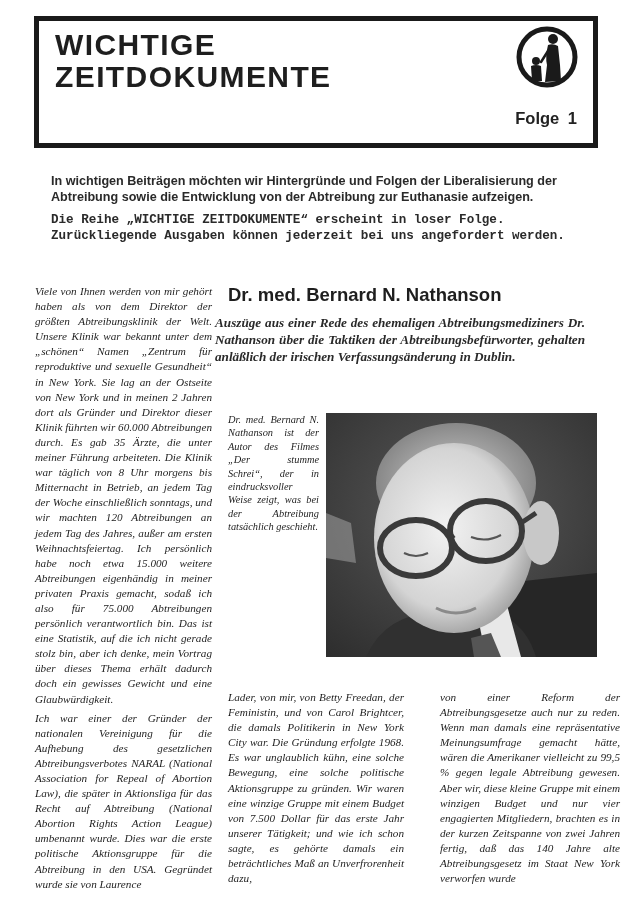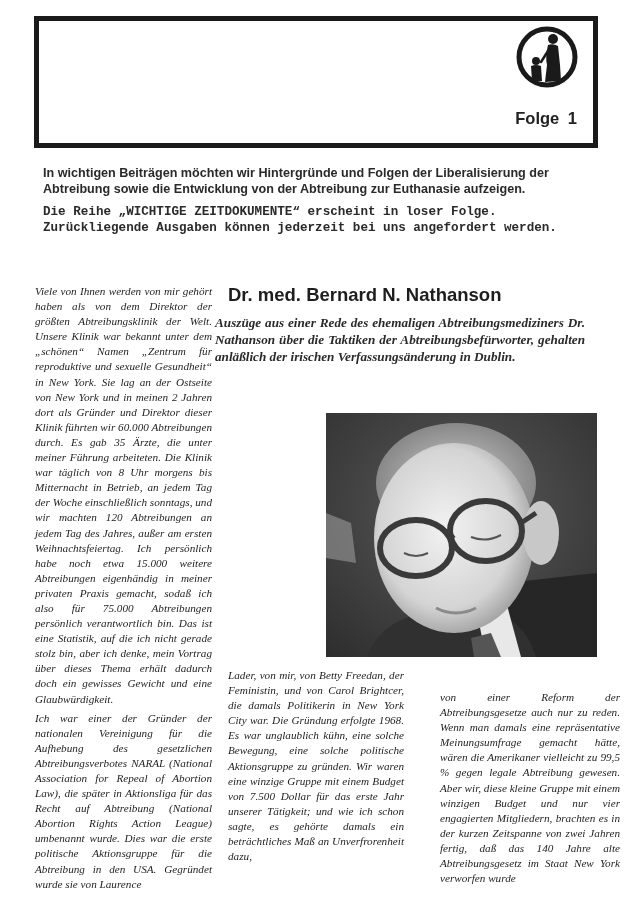--- a/index.html
+++ b/index.html
@@ -27,33 +27,33 @@
       font-family: "Liberation Sans", sans-serif; font-weight: bold;
       font-size: 16.5px; color: #222; word-spacing: 4px;
     }
     .logo {
       position: absolute; right: 14px; top: 4px; width: 64px; height: 64px;
     }
     .intro {
       position: absolute; left: 35px; width: 565px;
       font-family: "Liberation Sans", sans-serif; font-weight: bold;
       font-size: 12.6px; line-height: 16px; color: #2a2a2a;
-      margin: 8px;
+      margin: 16px;
     }
     .intro1 { top: 157px; }
     .intro2 { top: 196px; font-family: Liberation Mono, monospace; }
     .col {
       position: absolute;
       font-family: "Liberation Serif", serif;
       font-size: 11.2px; line-height: 15.1px;
       text-align: justify; hyphens: manual; color: #1e1e1e;
     }
     .col p { margin: 0 0 4px 0; font-style: italic; }
     .col-left { left: 35px; top: 284px; width: 177px; }
-    .col-mid { left: 228px; top: 668px; width: 176px; }
+    .col-mid { left: 228px; top: 690px; width: 176px; }
     .col-right { left: 440px; top: 690px; width: 180px; }
     .article-title {
       position: absolute; left: 228px; top: 284px;
       font-family: "Liberation Sans", sans-serif; font-weight: bold;
       font-size: 18.5px; color: #1e1e1e; white-space: nowrap;
     }
     .lead {
       position: absolute; left: 215px; top: 314px; width: 370px;
       font-family: "Liberation Serif", serif; font-style: italic; font-weight: bold;
       font-size: 13.2px; line-height: 17px; text-align: justify; color: #2a2a2a;
@@ -66,20 +66,24 @@
     .caption p { margin: 0 0 6px 0; }
     .photo {
       position: absolute; left: 326px; top: 413px; width: 271px; height: 244px;
       background: #3a3a3a; overflow: hidden;
     }
   </style>
 </head>
 <body>
 
 <div class="header-box">
+  <div class="title">
+    <div>WICHTIGE</div>
+    <div>ZEITDOKUMENTE</div>
+  </div>
   <div class="folge">Folge 1</div>
   <svg class="logo" viewBox="0 0 64 64">
     <circle cx="32" cy="32" r="28" fill="#fff" stroke="#1a1a1a" stroke-width="5"></circle>
 
     <circle cx="38" cy="14" r="5" fill="#1a1a1a"></circle>
     <path d="M33 20 Q38 18 43 21 L45 40 L46 56 L30 57 L32 40 Q30 32 33 20 Z" fill="#1a1a1a"></path>
     <path d="M33 26 L26 37" stroke="#1a1a1a" stroke-width="2.5" fill="none" stroke-linecap="round"></path>
 
     <circle cx="21" cy="36" r="4" fill="#1a1a1a"></circle>
     <path d="M16 41 Q21 39 26 41 L27 56 L17 56 Z" fill="#1a1a1a"></path>
@@ -91,20 +95,21 @@
 
 <div class="col col-left">
   <p>Viele von Ihnen werden von mir gehört haben als von dem Direktor der größten Abtreibungsklinik der Welt. Unsere Klinik war bekannt unter dem „schönen“ Namen „Zentrum für reproduktive und sexuelle Gesundheit“ in New York. Sie lag an der Ostseite von New York und in meinen 2 Jahren dort als Gründer und Direktor dieser Klinik führten wir 60.000 Abtreibungen durch. Es gab 35 Ärzte, die unter meiner Führung arbeiteten. Die Klinik war täglich von 8 Uhr morgens bis Mitternacht in Betrieb, an jedem Tag der Woche einschließlich sonntags, und wir machten 120 Abtreibungen an jedem Tag des Jahres, außer am ersten Weihnachtsfeiertag. Ich persönlich habe noch etwa 15.000 weitere Abtreibungen eigenhändig in meiner privaten Praxis gemacht, sodaß ich also für 75.000 Abtreibungen persönlich verantwortlich bin. Das ist eine Statistik, auf die ich nicht gerade stolz bin, aber ich denke, mein Vortrag über dieses Thema erhält dadurch doch ein gewisses Gewicht und eine Glaubwürdigkeit.</p>
   <p>Ich war einer der Gründer der nationalen Vereinigung für die Aufhebung des gesetzlichen Abtreibungsverbotes NARAL (National Association for Repeal of Abortion Law), die später in Aktionsliga für das Recht auf Abtreibung (National Abortion Rights Action League) umbenannt wurde. Dies war die erste politische Aktionsgruppe für die Abtreibung in den USA. Gegründet wurde sie von Laurence</p>
 </div>
 
 <div class="article-title">Dr. med. Bernard N. Nathanson</div>
 <div class="lead">Auszüge aus einer Rede des ehemaligen Abtreibungsmediziners Dr. Nathanson über die Taktiken der Abtreibungsbefürworter, gehalten anläßlich der irischen Verfassungsänderung in Dublin.</div>
 
 <div class="caption">
+  <p>Dr. med. Bernard N. Nathanson ist der Autor des Filmes „Der stumme Schrei“, der in eindrucksvoller Weise zeigt, was bei der Abtreibung tatsächlich geschieht.</p>
 </div>
 
 <div class="photo" title="Portrait photo of Dr. Bernard N. Nathanson with glasses">
   <svg width="271" height="244" viewBox="0 0 271 244">
     <defs>
       <radialGradient id="bg" cx="0.5" cy="0.4" r="0.8">
         <stop offset="0" stop-color="#5a5a5a"></stop>
         <stop offset="1" stop-color="#2c2c2c"></stop>
       </radialGradient>
       <radialGradient id="face" cx="0.45" cy="0.45" r="0.6">

